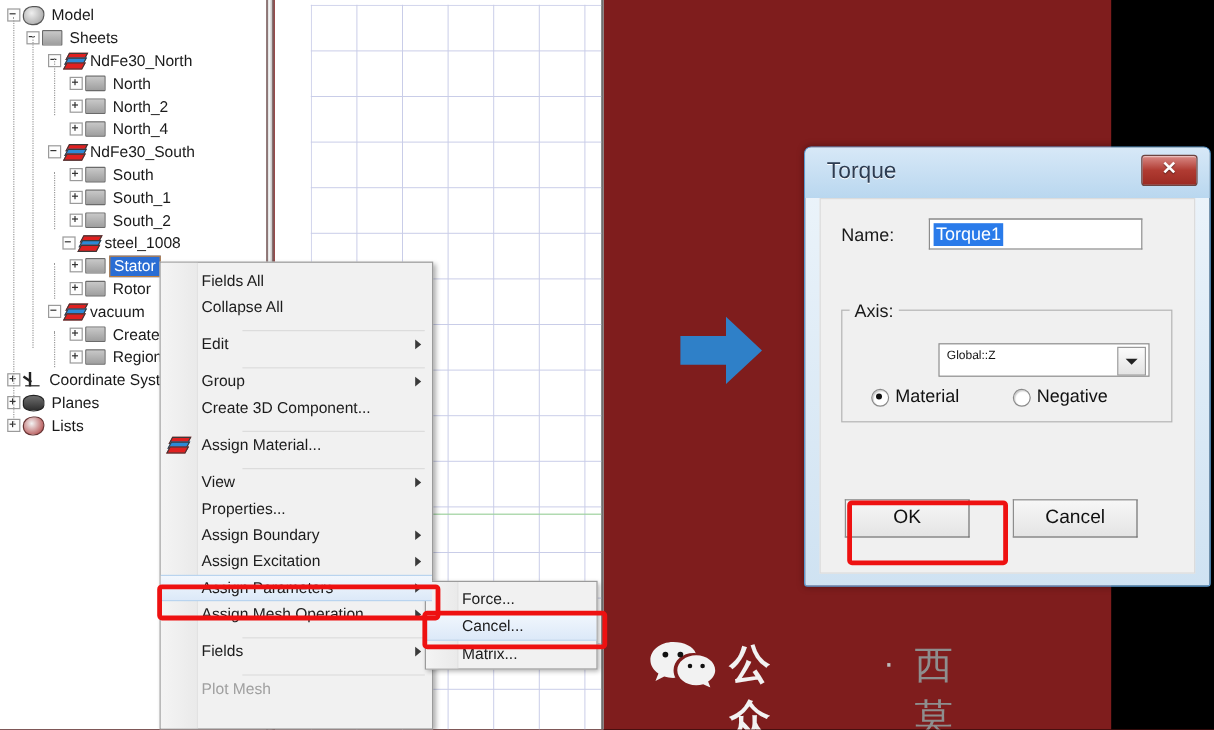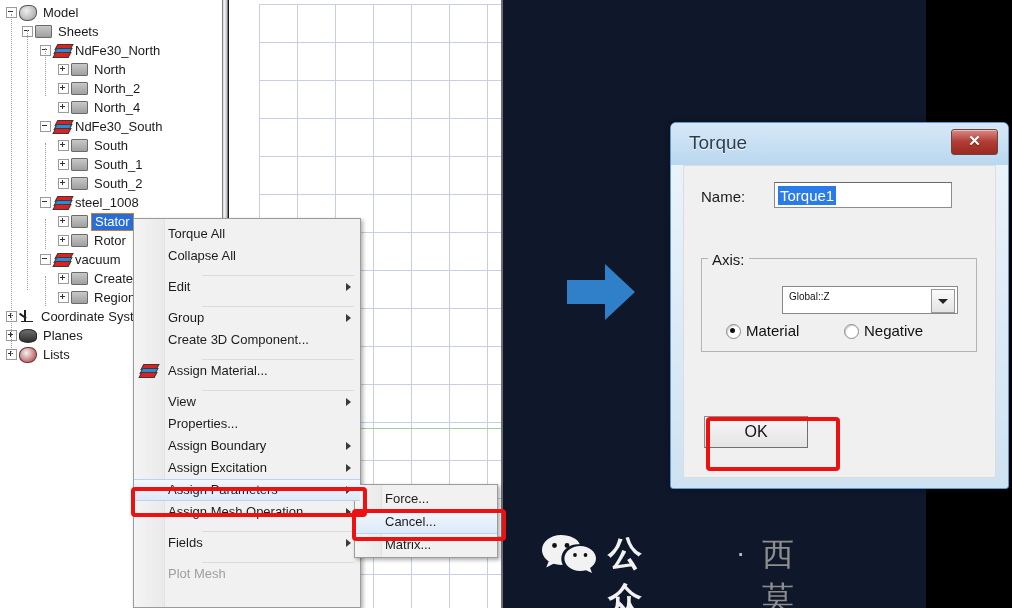--- a/index.html
+++ b/index.html
@@ -1,21 +1,21 @@
 <!DOCTYPE html>
 <html><head>
 <meta charset="utf-8">
 <style>
   html,body{margin:0;padding:0;}
   body{
     width:1012px;height:608px;background:#000;overflow:hidden;
     font-family:"Liberation Sans", sans-serif;
     -webkit-font-smoothing:antialiased;
   }
-  #root{position:relative;width:926px;height:608px;background:#0f172a;}
+  #root{position:relative;width:926px;height:608px;background:#7f1d1d;}
 
   
   #tree-panel{
     position:absolute;left:0;top:0;width:222px;height:608px;
     background:#fff;overflow:hidden;
   }
   .tree-row{
     position:absolute;height:19px;line-height:19px;white-space:nowrap;
     font-size:13px;color:#1a1a1a;
   }
@@ -237,21 +237,21 @@
         <div class="tree-row" style="left: 6px; top: 2px;"><span class="expander"></span><span class="ico ico-model"></span><span class="lbl">Model</span></div>
         <div class="tree-row" style="left: 22px; top: 21px;"><span class="expander"></span><span class="ico ico-sheet"></span><span class="lbl">Sheets</span></div>
         <div class="tree-row" style="left: 40px; top: 40px;"><span class="expander"></span><span class="ico ico-stack"><i class="s1"></i><i class="s2"></i><i class="s3"></i></span><span class="lbl">NdFe30_North</span></div>
         <div class="tree-row" style="left: 58px; top: 59px;"><span class="expander plus"></span><span class="ico ico-sheet"></span><span class="lbl">North</span></div>
         <div class="tree-row" style="left: 58px; top: 78px; text-decoration: underline;"><span class="expander plus"></span><span class="ico ico-sheet"></span><span class="lbl">North_2</span></div>
         <div class="tree-row" style="left: 58px; top: 97px;"><span class="expander plus"></span><span class="ico ico-sheet"></span><span class="lbl">North_4</span></div>
         <div class="tree-row" style="left: 40px; top: 116px;"><span class="expander"></span><span class="ico ico-stack"><i class="s1"></i><i class="s2"></i><i class="s3"></i></span><span class="lbl">NdFe30_South</span></div>
         <div class="tree-row" style="left: 58px; top: 135px;"><span class="expander plus"></span><span class="ico ico-sheet"></span><span class="lbl">South</span></div>
         <div class="tree-row" style="left: 58px; top: 154px;"><span class="expander plus"></span><span class="ico ico-sheet"></span><span class="lbl">South_1</span></div>
         <div class="tree-row" style="left: 58px; top: 173px;"><span class="expander plus"></span><span class="ico ico-sheet"></span><span class="lbl">South_2</span></div>
-        <div class="tree-row" style="left: 40px; top: 192px;"><span class="expander"></span><span class="ico ico-stack"><i class="s1"></i><i class="s2"></i><i class="s3"></i></span><span class="lbl">steel_1008</span></div>
+        <div class="tree-row" style="left: 52px; top: 192px;"><span class="expander"></span><span class="ico ico-stack"><i class="s1"></i><i class="s2"></i><i class="s3"></i></span><span class="lbl">steel_1008</span></div>
         <div class="tree-row" style="left: 58px; top: 211px;"><span class="expander plus"></span><span class="ico ico-sheet"></span><span class="lbl sel">Stator</span></div>
         <div class="tree-row" style="left: 58px; top: 230px;"><span class="expander plus"></span><span class="ico ico-sheet"></span><span class="lbl">Rotor</span></div>
         <div class="tree-row" style="left: 40px; top: 249px;"><span class="expander"></span><span class="ico ico-stack"><i class="s1"></i><i class="s2"></i><i class="s3"></i></span><span class="lbl">vacuum</span></div>
         <div class="tree-row" style="left: 58px; top: 268px;"><span class="expander plus"></span><span class="ico ico-sheet"></span><span class="lbl">Create</span></div>
         <div class="tree-row" style="left: 58px; top: 287px;"><span class="expander plus"></span><span class="ico ico-sheet"></span><span class="lbl">Region</span></div>
         <div class="tree-row" style="left: 6px; top: 306px;"><span class="expander plus"></span><span class="ico ico-cs"><em></em></span><span class="lbl">Coordinate Systems</span></div>
         <div class="tree-row" style="left: 6px; top: 325px;"><span class="expander plus"></span><span class="ico ico-planes"></span><span class="lbl">Planes</span></div>
         <div class="tree-row" style="left: 6px; top: 344px;"><span class="expander plus"></span><span class="ico ico-lists"></span><span class="lbl">Lists</span></div>
         <div class="dotline" style="left: 11px; top: 14px; height: 340px;"></div>
         <div class="dotline" style="left: 27px; top: 30px; height: 260px;"></div>
@@ -265,21 +265,21 @@
   <div id="splitter"></div>
 
   <div id="model-view">
     <div id="grid"></div>
     <div id="green-axis"></div>
   </div>
 
   <div id="ctx-menu">
     <div class="gutter"></div>
     <div id="ctx-items">
-        <div class="mi" style="position: absolute; left: 0px; right: 0px; top: 4px;"><span>Torque All</span></div>
+        <div class="mi" style="position: absolute; left: 0px; right: 0px; top: 4px;"><span>Fields All</span></div>
         <div class="mi" style="position: absolute; left: 0px; right: 0px; top: 26px;"><span>Collapse All</span></div>
         <div class="sep" style="position: absolute; left: 34px; right: 6px; top: 52px;"></div>
         <div class="mi" style="position: absolute; left: 0px; right: 0px; top: 57px;"><span>Edit</span><span class="arrow"></span></div>
         <div class="sep" style="position: absolute; left: 34px; right: 6px; top: 83px;"></div>
         <div class="mi" style="position: absolute; left: 0px; right: 0px; top: 88px;"><span>Group</span><span class="arrow"></span></div>
         <div class="mi" style="position: absolute; left: 0px; right: 0px; top: 110px;"><span>Create 3D Component...</span></div>
         <div class="sep" style="position: absolute; left: 34px; right: 6px; top: 136px;"></div>
         <div class="mi" style="position: absolute; left: 0px; right: 0px; top: 141px;"><span class="mi-icon ico ico-stack">
             <i class="s1"></i>
             <i class="s2"></i>
@@ -338,20 +338,21 @@
       <div class="radio on" id="radio-positive">
         <span class="dot"></span>
         <span class="txt">Material</span>
       </div>
       <div class="radio" id="radio-negative">
         <span class="dot"></span>
         <span class="txt">Negative</span>
       </div>
 
       <div class="dlg-btn" id="ok-button">OK</div>
+      <div class="dlg-btn" id="cancel-button">Cancel</div>
     </div>
   </div>
 
   <div id="watermark">
     <svg id="wechat-icon" viewBox="0 0 58 40">
       <path d="M21,2 C10,2 2,9 2,17 C2,21.5 4.6,25.6 8.7,28.2 L6.2,34.5 L13.5,30.8 C15.9,31.5 18.4,31.9 21,31.9 C21.6,31.9 22.2,31.9 22.8,31.8 C21.8,29.9 21.3,27.8 21.3,25.6 C21.3,17.6 28.8,11.2 38,11.2 C38.6,11.2 39.2,11.2 39.8,11.3 C38,6 30.2,2 21,2 Z" fill="#f2f2f2"></path>
       <circle cx="14.5" cy="12.5" r="2.4" fill="#111"></circle>
       <circle cx="27" cy="12.5" r="2.4" fill="#111"></circle>
       <path d="M56,25.5 C56,18.6 48.9,13 40.2,13 C31.5,13 24.4,18.6 24.4,25.5 C24.4,32.4 31.5,38 40.2,38 C42.2,38 44.2,37.7 46,37.2 L52,40 L50.1,35 C53.7,32.6 56,29.3 56,25.5 Z" fill="#f2f2f2"></path>
       <circle cx="35" cy="22" r="1.9" fill="#111"></circle>

